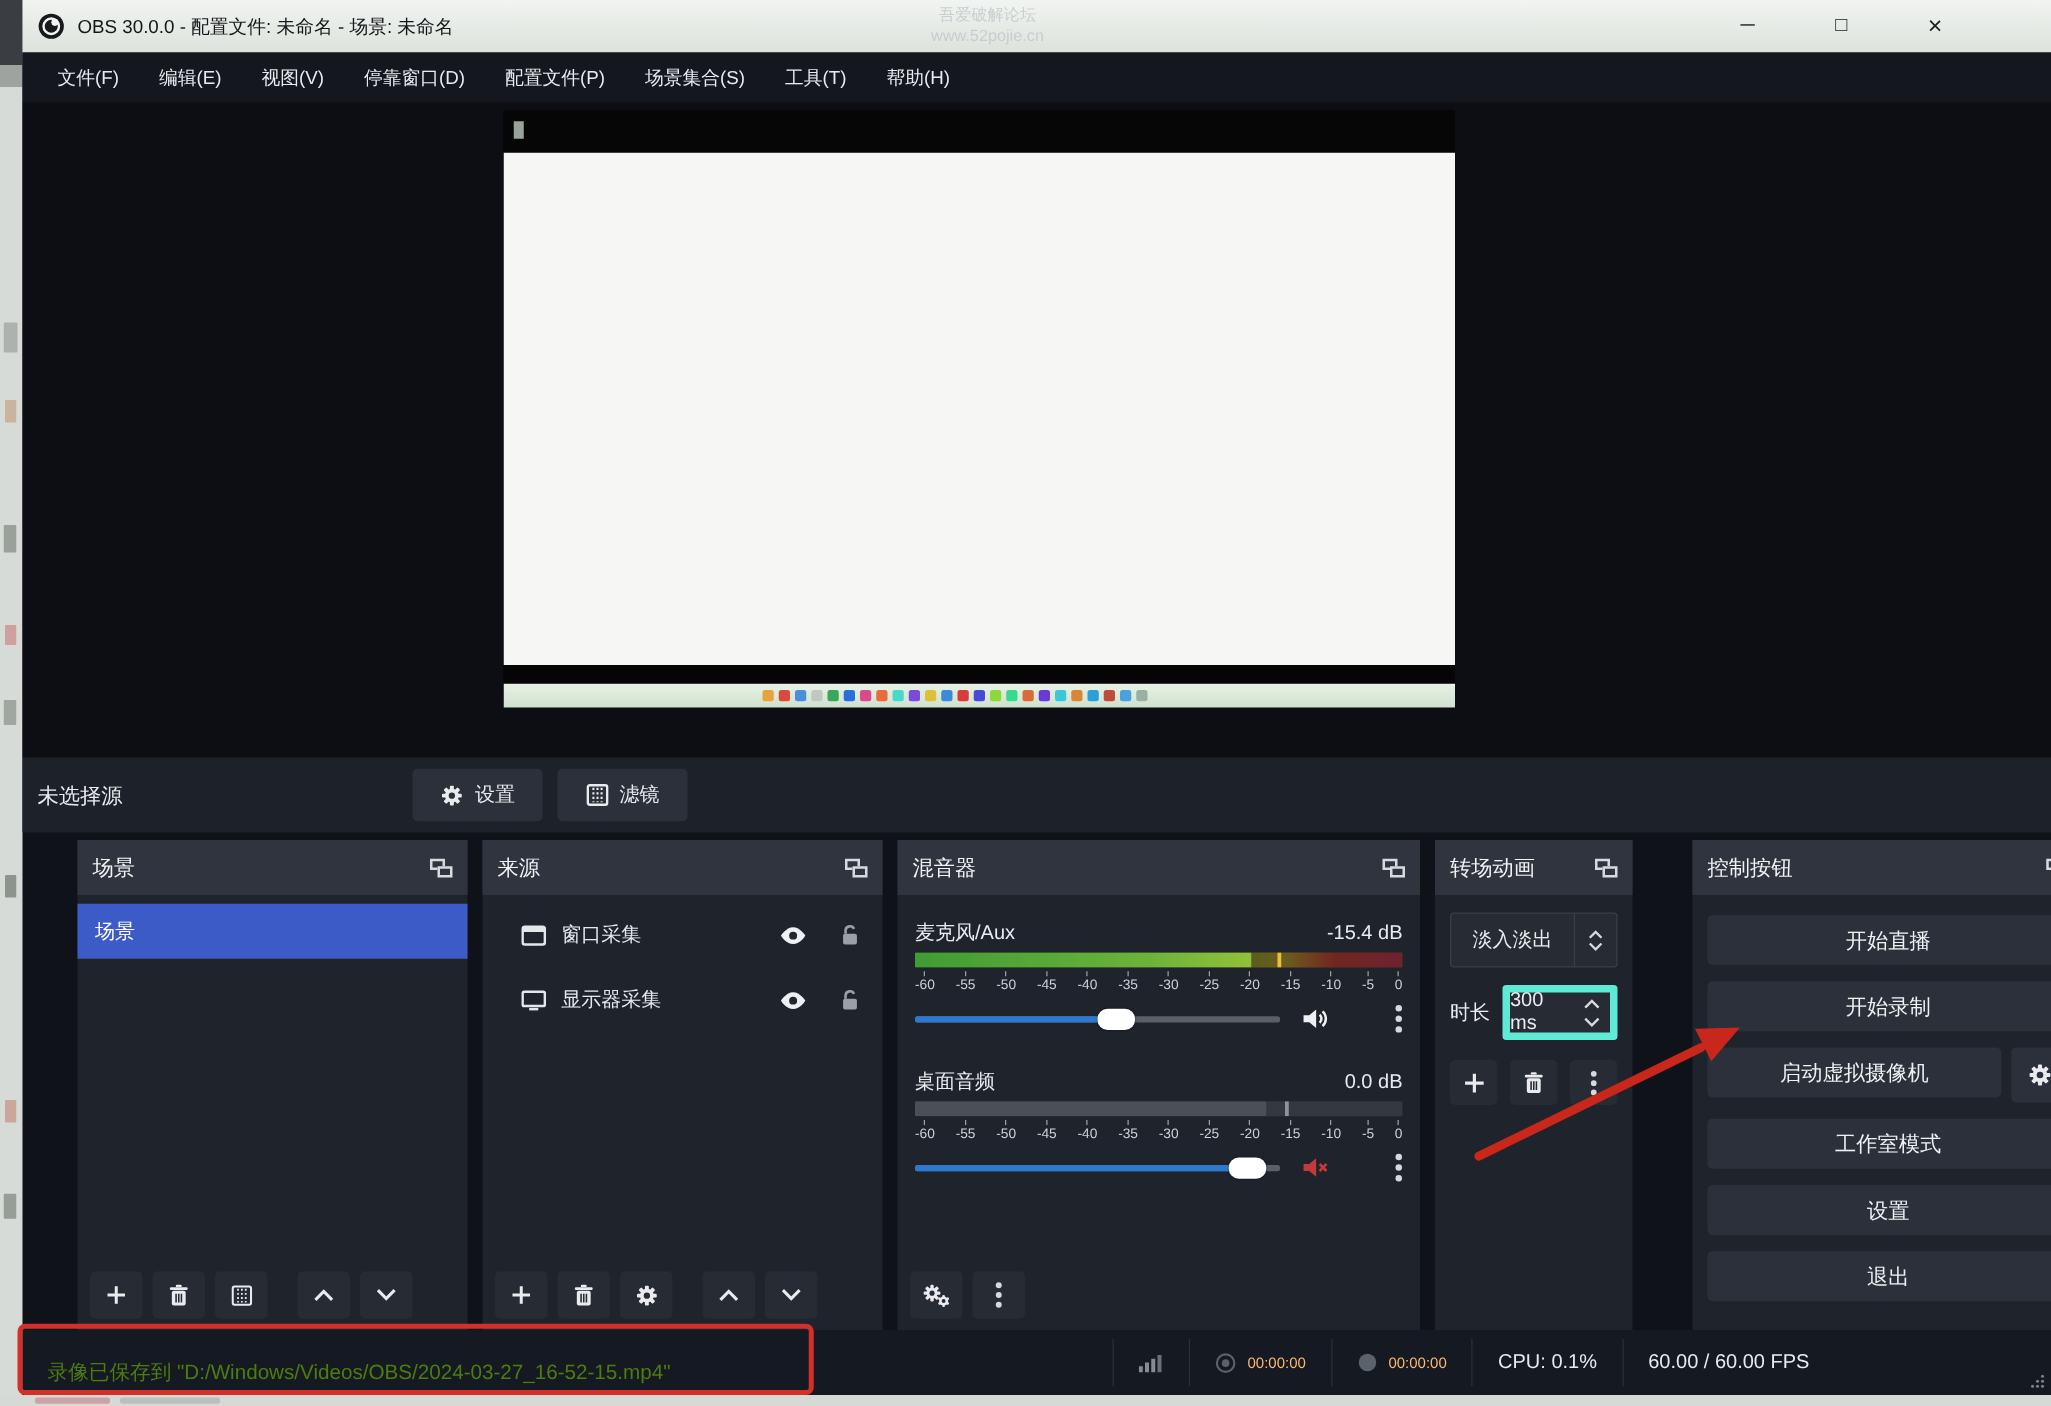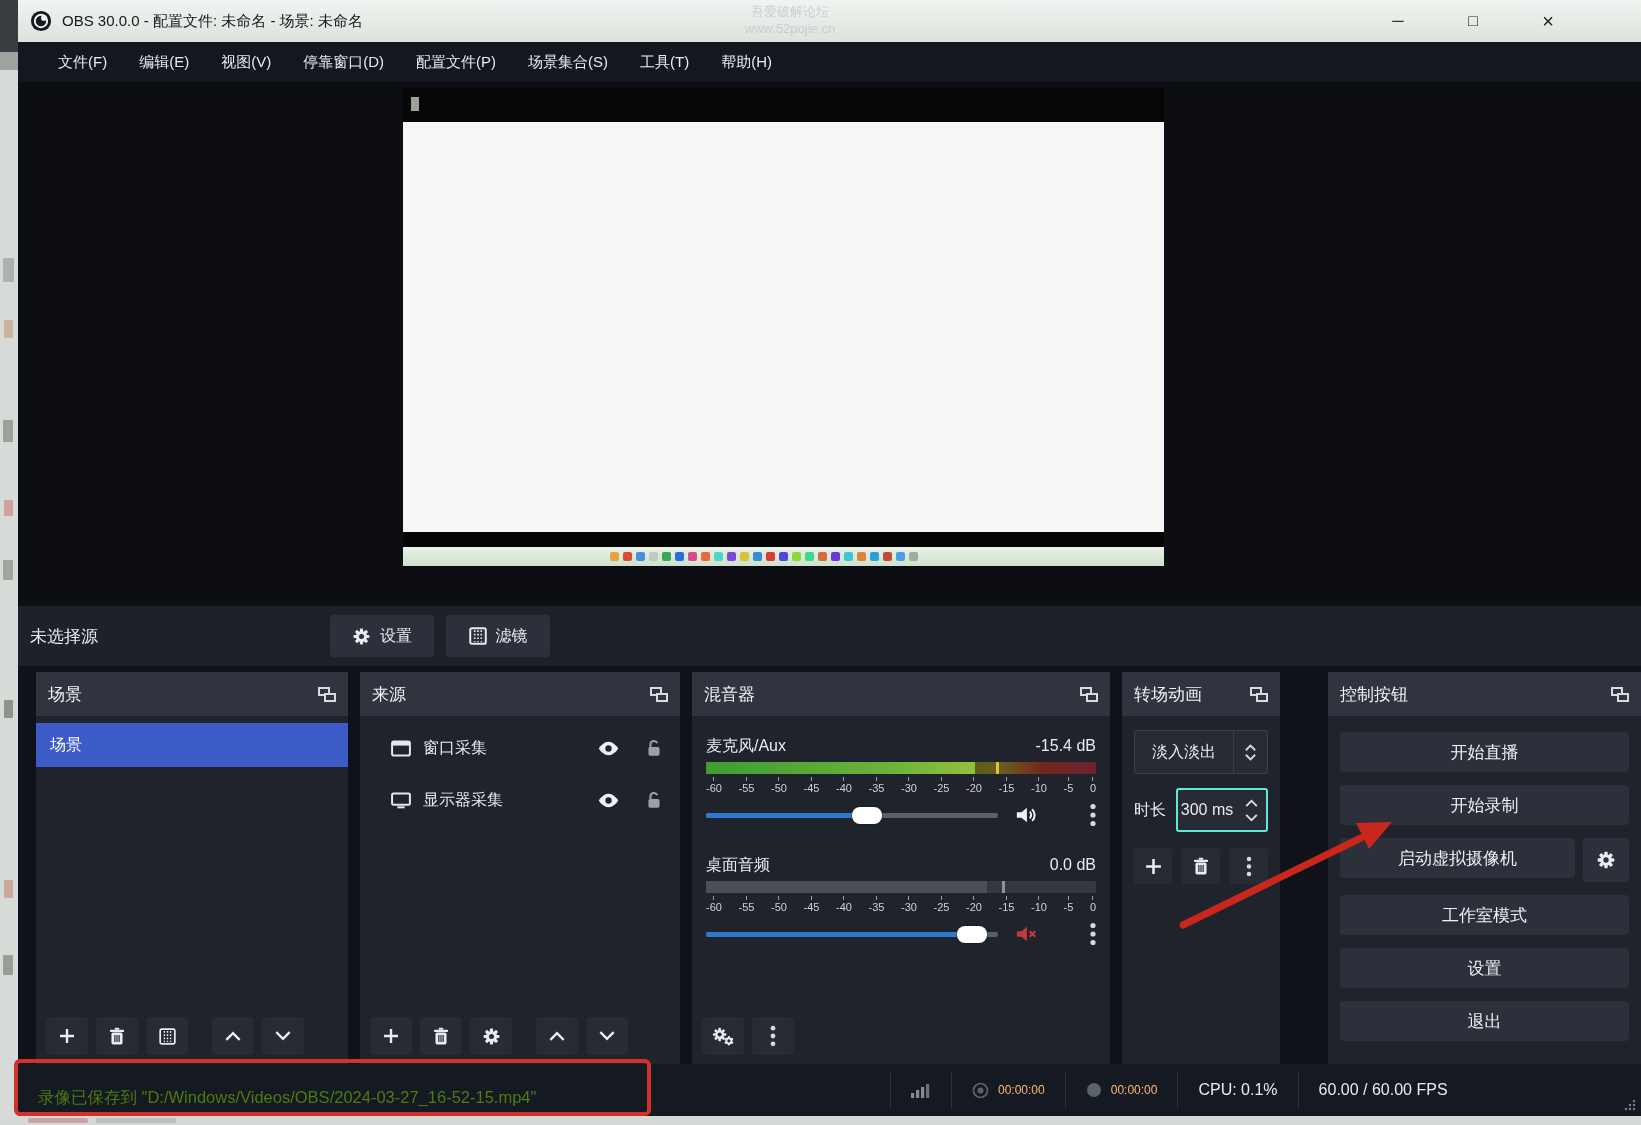--- a/index.html
+++ b/index.html
@@ -23,21 +23,21 @@
   .title{margin-left:10px;font-size:15px;color:#15171a;}
   .watermark{position:absolute;left:672px;top:3px;width:200px;text-align:center;
     color:#c3c9cd;font-size:13px;line-height:17px;opacity:.85;}
   .watermark span{display:block;}
   .winbtns{position:absolute;left:1360px;top:0;height:42px;width:190px;
     display:flex;justify-content:space-between;align-items:center;}
   .winbtn{width:40px;height:42px;display:flex;align-items:center;justify-content:center;
     color:#1b1d20;font-size:16px;}
 
   .menubar{position:absolute;left:0;top:42px;right:0;height:40px;background:#14171e;
-    display:flex;align-items:center;padding-left:24px;}
+    display:flex;align-items:center;padding-left:12px;}
   .menu-item{padding:0 16px;font-size:15px;color:#e8eaed;height:40px;display:flex;align-items:center;}
 
   .previewzone{position:absolute;left:0;top:82px;right:0;height:524px;background:#0c0e14;}
   .canvas{position:absolute;left:385px;top:6px;width:761px;height:478px;background:#000;}
   .cv-top{height:34px;background:#060606;position:relative;}
   .cv-mini{position:absolute;left:8px;top:9px;width:8px;height:14px;background:#9aa39b;}
   .cv-white{height:410px;background:#f6f7f4;}
   .cv-black2{height:15px;background:#050505;}
   .cv-taskbar{height:19px;background:linear-gradient(#e8f2e6,#cfe1cd);
     display:flex;align-items:center;justify-content:center;gap:4px;padding-right:40px;}
@@ -45,21 +45,21 @@
 
   .srcbar{position:absolute;left:0;top:606px;right:0;height:60px;background:#1d212a;}
   .src-label{position:absolute;left:12px;top:0;height:60px;display:flex;align-items:center;
     color:#e9ebee;font-size:17px;}
   .src-btn{position:absolute;top:9px;height:42px;min-width:104px;background:#2b303a;border-radius:4px;
     display:flex;align-items:center;justify-content:center;gap:9px;color:#e9ebee;font-size:16px;padding:0 14px;}
   .src-btn.settings{left:312px;}
   .src-btn.filters{left:428px;}
 
   
-  .panel{position:absolute;top:672px;height:392px;background:#1f232c;}
+  .panel{position:absolute;top:672px;height:392px;background:#1f232c;margin-left:26px;}
   .p-scenes{left:18px;width:312px;}
   .p-sources{left:342px;width:320px;}
   .p-mixer{left:674px;width:418px;}
   .p-trans{left:1104px;width:158px;}
   .p-ctl{left:1310px;width:313px;}
   .panel-h{height:44px;background:#30343e;display:flex;align-items:center;
     padding:0 12px;color:#f0f2f4;font-size:17px;}
   .popout{margin-left:auto;position:relative;width:18px;height:15px;}
   .popout b{position:absolute;width:12px;height:9px;border:2px solid #d7dbdf;background:#30343e;}
   .popout b:first-child{left:0;top:0;}
@@ -104,21 +104,21 @@
   .slider-row .dots{margin-left:auto;display:flex;}
 
   
   .tr-body{padding:0 12px;}
   .combo{margin-top:14px;height:44px;background:#262b34;border:1px solid #3a3f49;border-radius:3px;display:flex;}
   .combo-label{flex:1;display:flex;align-items:center;justify-content:center;color:#e9ebee;font-size:16px;}
   .combo-arrows{width:34px;border-left:1px solid #3a3f49;display:flex;flex-direction:column;
     align-items:center;justify-content:center;gap:3px;}
   .dur-row{margin-top:14px;display:flex;align-items:center;gap:10px;}
   .dur-label{color:#e9ebee;font-size:16px;white-space:nowrap;}
-  .spin{flex:1;height:44px;background:#262b34;border:2px solid #5eead4;border-radius:3px;display:flex;}
+  .spin{flex:1;height:44px;background:#262b34;border:6px solid #5eead4;border-radius:3px;display:flex;}
   .spin-val{flex:1;display:flex;align-items:center;justify-content:center;color:#e9ebee;font-size:16px;}
   .spin-arrows{width:30px;display:flex;flex-direction:column;align-items:center;justify-content:center;gap:7px;}
   .tr-btns{margin-top:16px;display:flex;gap:10px;}
   .tr-btn{width:42px;height:36px;background:#272b34;border-radius:4px;display:flex;align-items:center;justify-content:center;}
 
   
   .ctl-body{padding:16px 12px 0 12px;display:flex;flex-direction:column;gap:13px;}
   .ctl-btn{height:40px;background:#2b303a;border-radius:4px;color:#eef0f3;font-size:17px;
     display:flex;align-items:center;justify-content:center;}
   .ctl-row{display:flex;gap:8px;}

